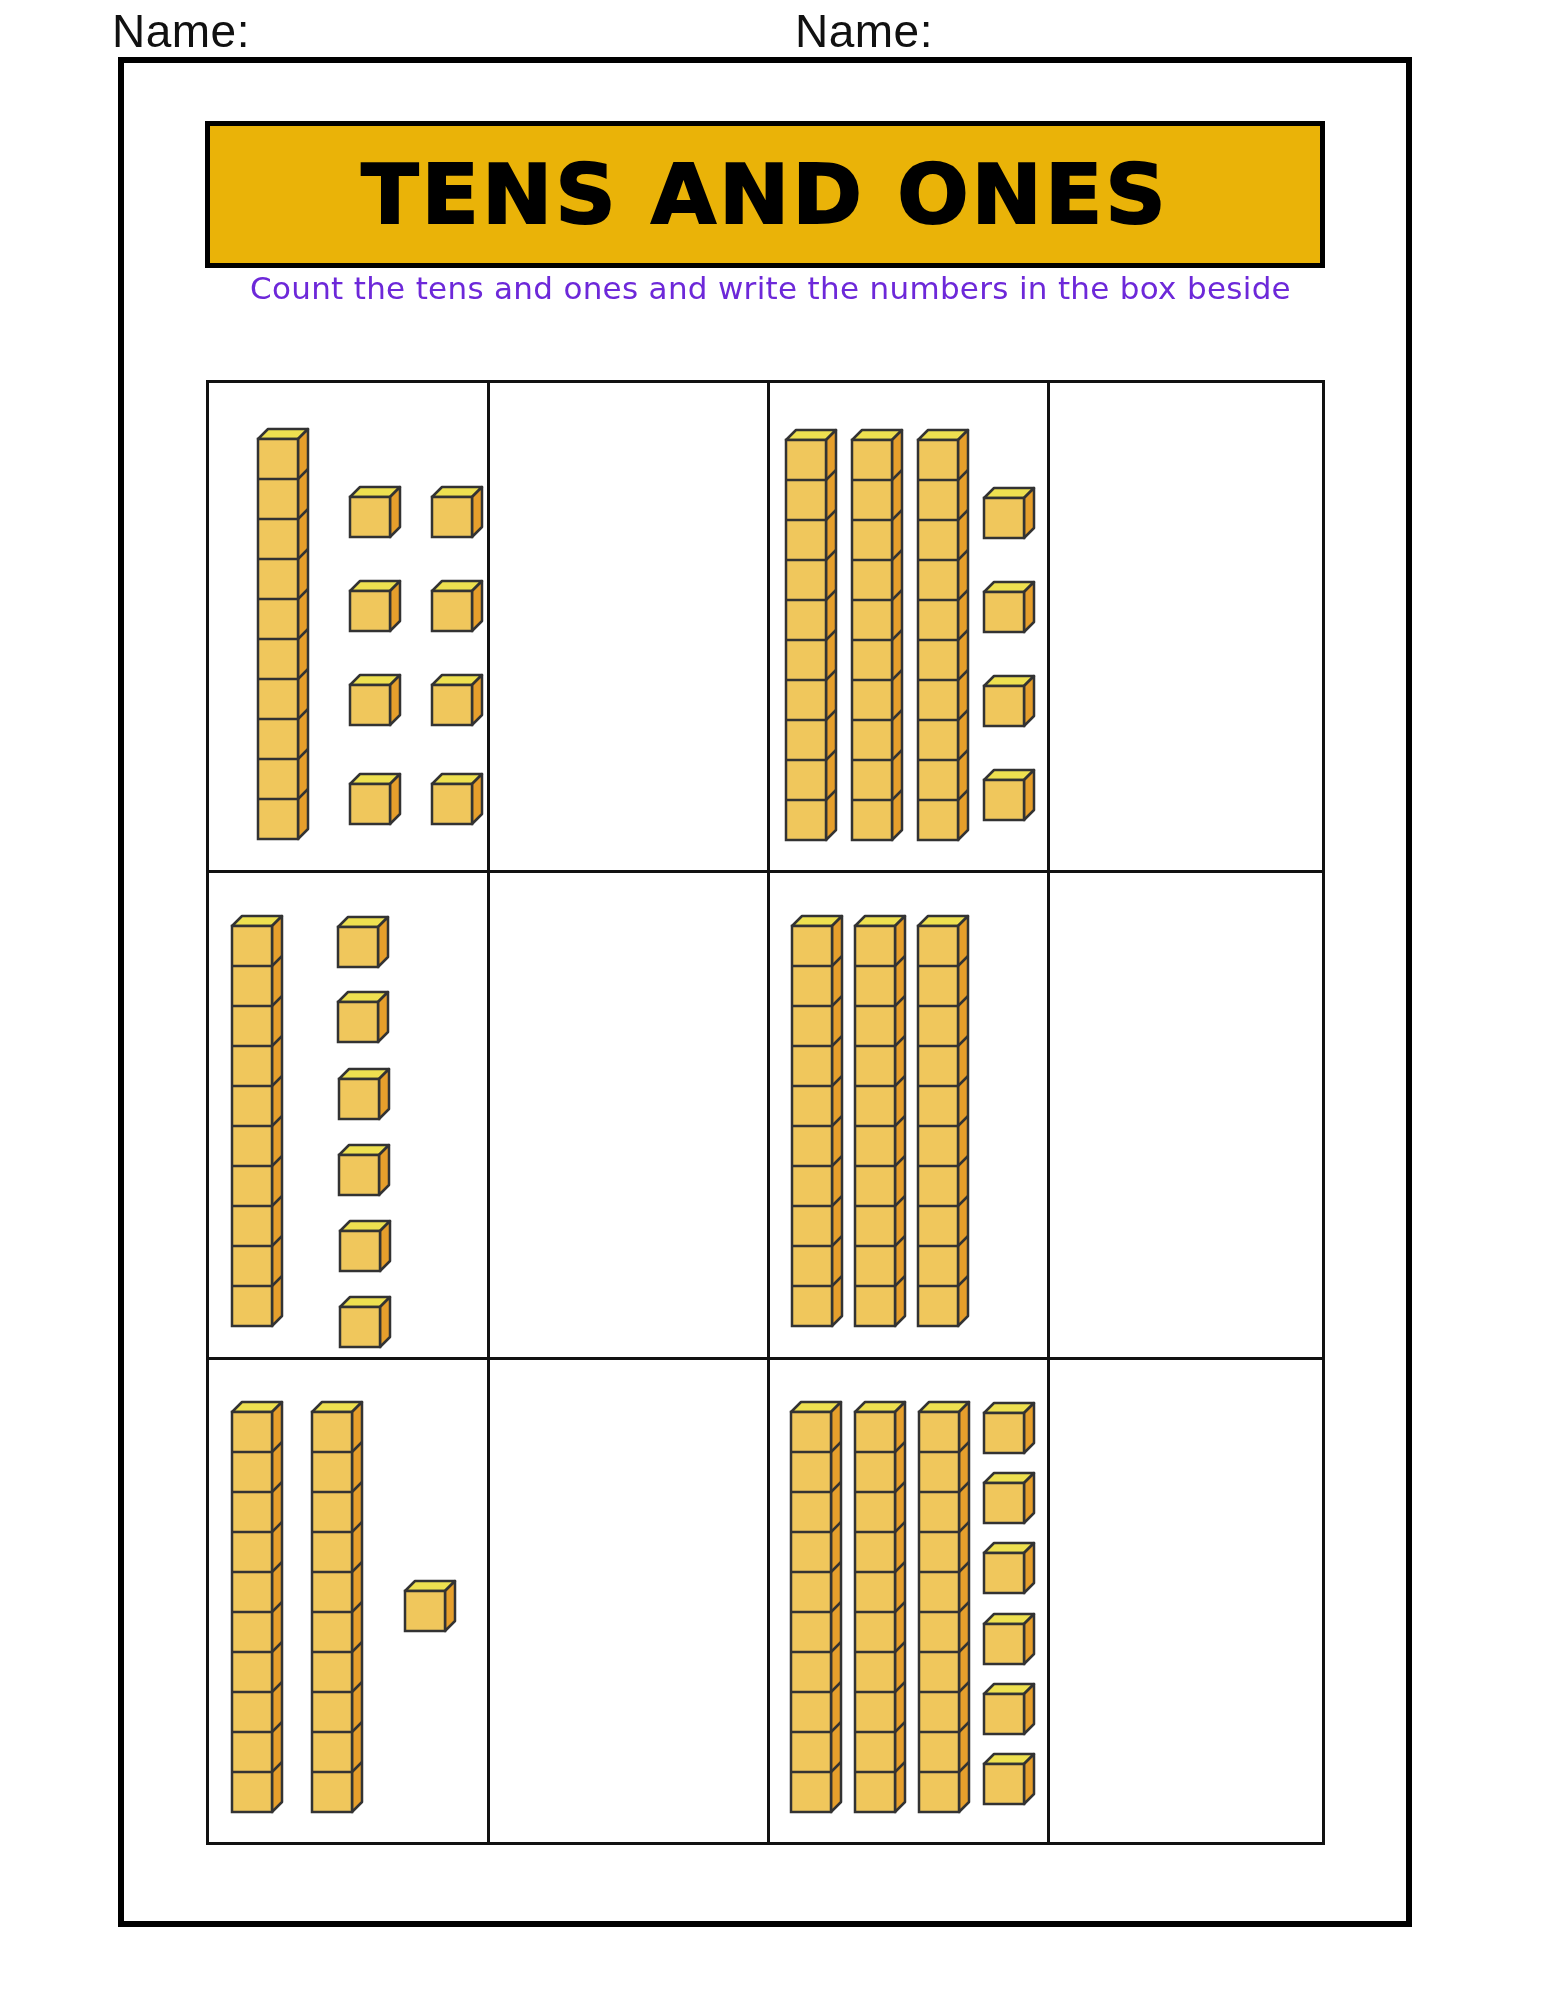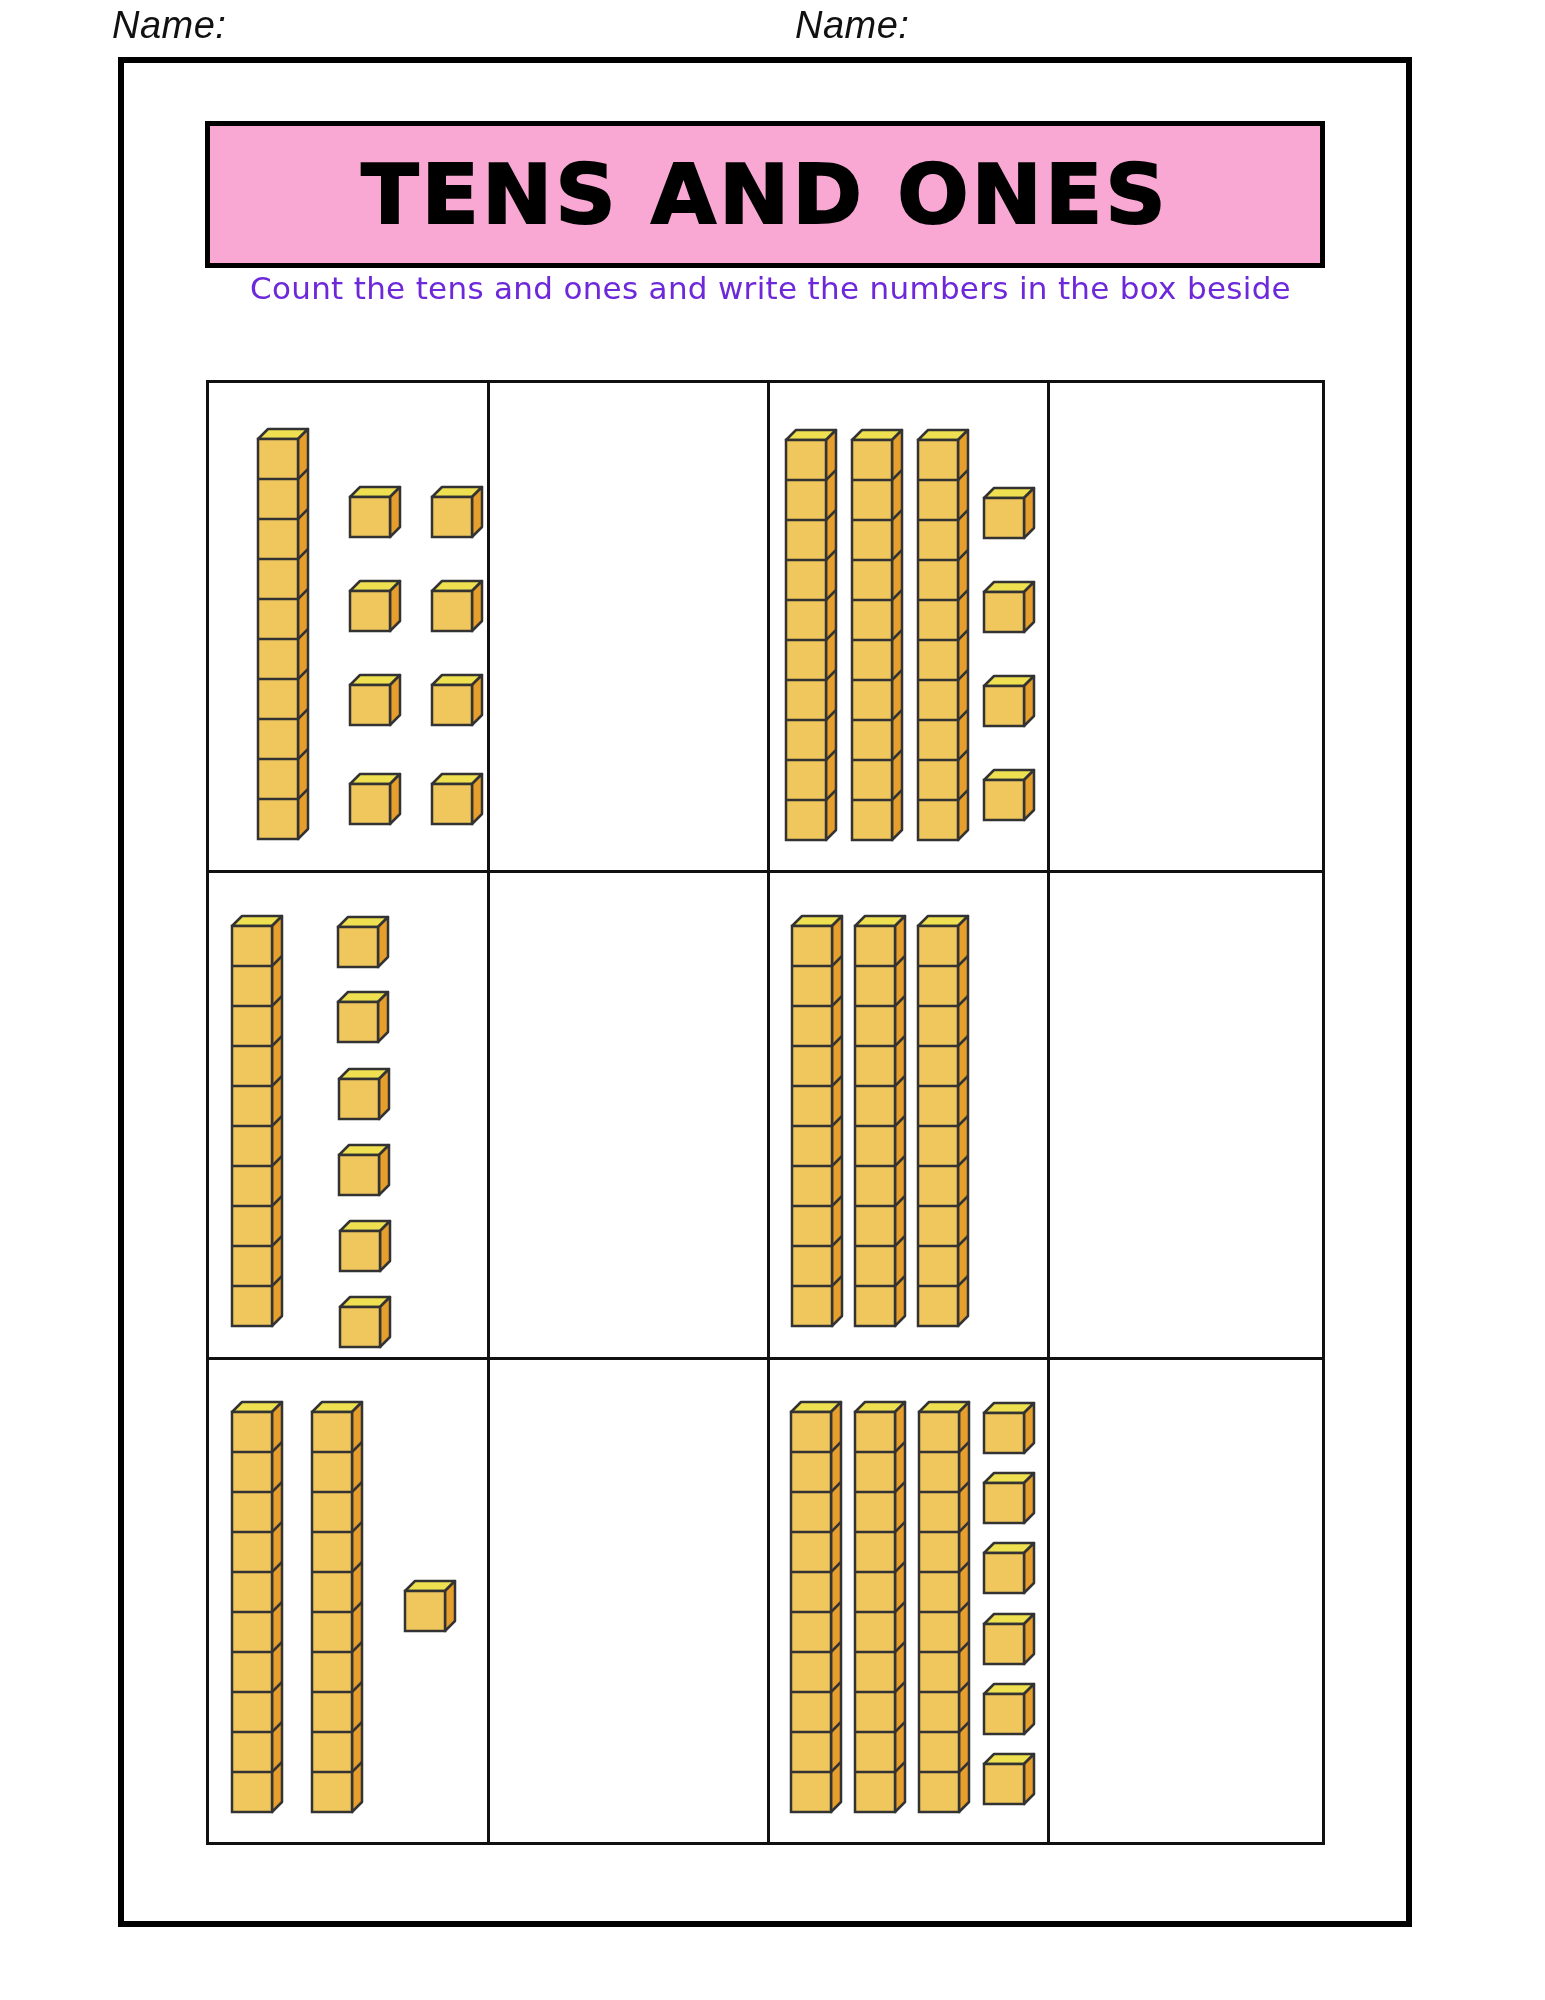--- a/index.html
+++ b/index.html
@@ -1,19 +1,19 @@
 <!DOCTYPE html>
 <html><head>
 <meta charset="utf-8">
 <style>
   html, body { margin: 0; padding: 0; background: #ffffff; }
   body { width: 1545px; height: 2000px; position: relative; overflow: hidden; font-family: "Liberation Sans", sans-serif; }
-  .hdr-label { position: absolute; top: 4px; font-size: 38px; color: #111; font-family: "Liberation Sans", sans-serif; letter-spacing: 0.5px; font-style: italic; }
+  .hdr-label { position: absolute; top: 4px; font-size: 46px; color: #111; font-family: "Liberation Sans", sans-serif; letter-spacing: 0.5px; }
   .page-border { position: absolute; left: 118px; top: 57px; width: 1282px; height: 1858px; border: 6px solid #000; }
-  .title-banner { position: absolute; left: 205px; top: 121px; width: 1110px; height: 137px; background: #f9a8d4; border: 5px solid #000; display: flex; align-items: center; justify-content: center; }
+  .title-banner { position: absolute; left: 205px; top: 121px; width: 1110px; height: 137px; background: #eab308; border: 5px solid #000; display: flex; align-items: center; justify-content: center; }
   .title-text { font-family: "DejaVu Sans", sans-serif; font-weight: 900; font-size: 84px; color: #000; letter-spacing: 3px; transform: scaleY(0.98); -webkit-text-stroke: 2px #000; }
   .subtitle { position: absolute; left: 250px; top: 270px; font-size: 31px; color: #6d28d9; font-family: "DejaVu Sans", sans-serif; letter-spacing: 0.3px; }
   .grid { position: absolute; left: 206px; top: 380px; width: 1119px; height: 1465px; }
   .cell { position: absolute; box-sizing: border-box; border: 3px solid #111; }
   .answer-box { background: #fff; }
   svg.blocks { position: absolute; left: 0; top: 0; overflow: visible; }
 </style>
 </head>
 <body>
 

